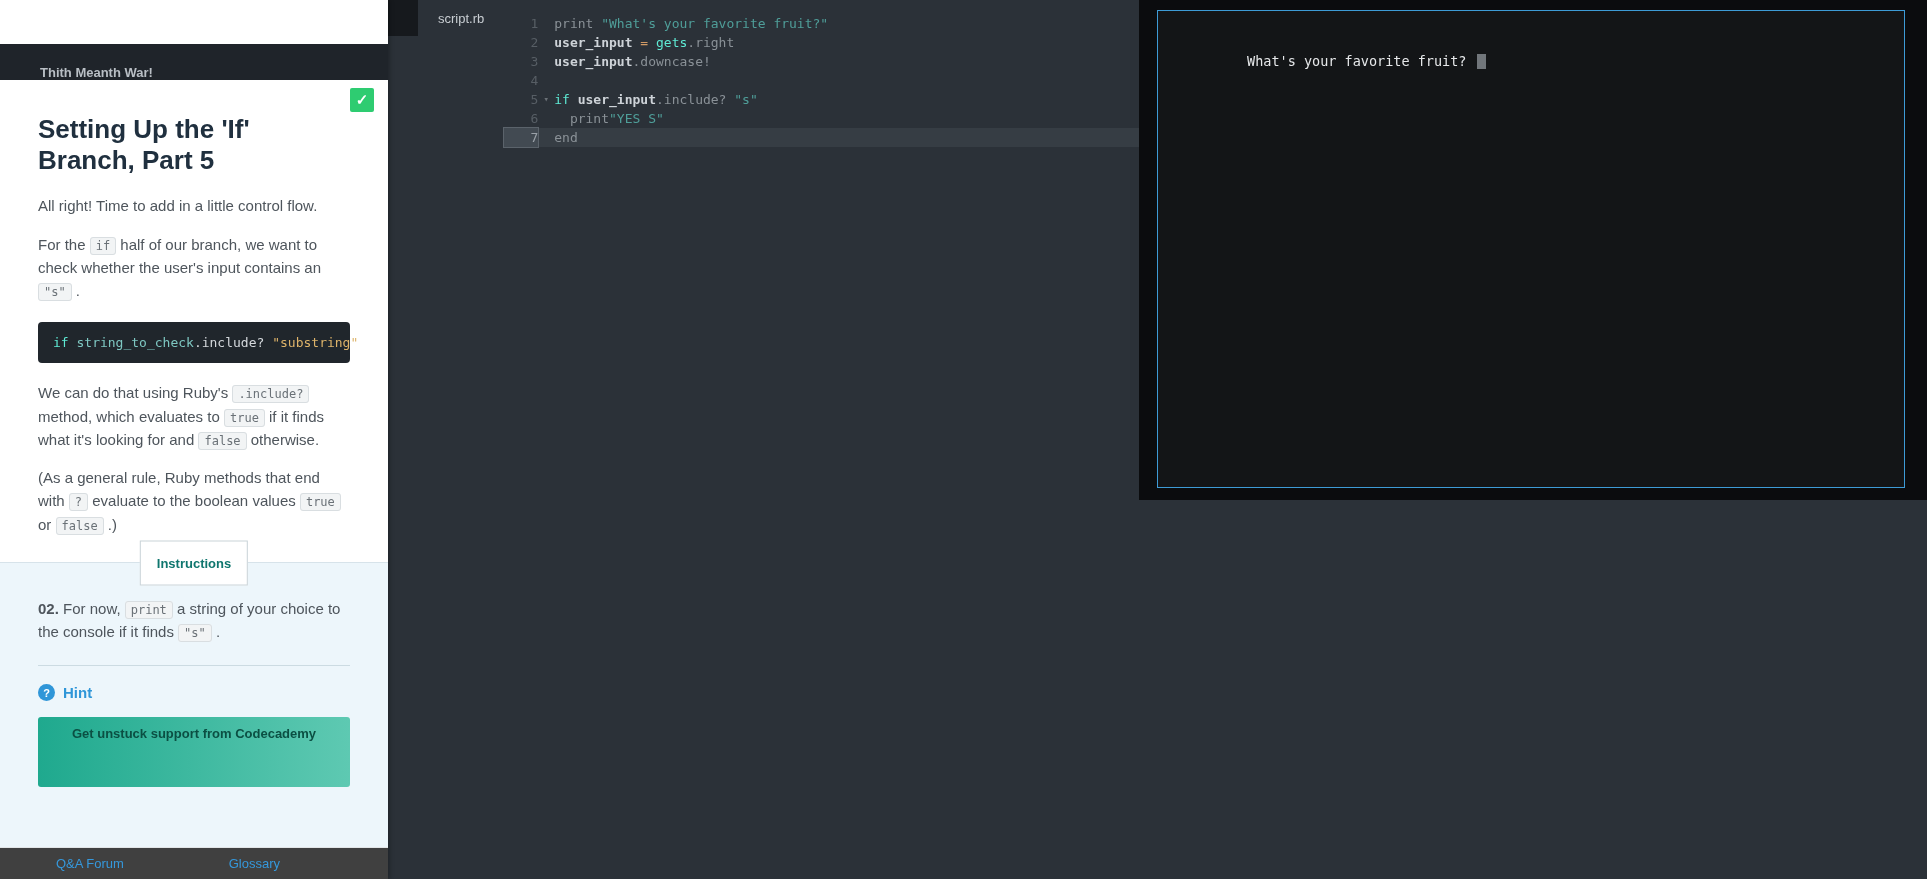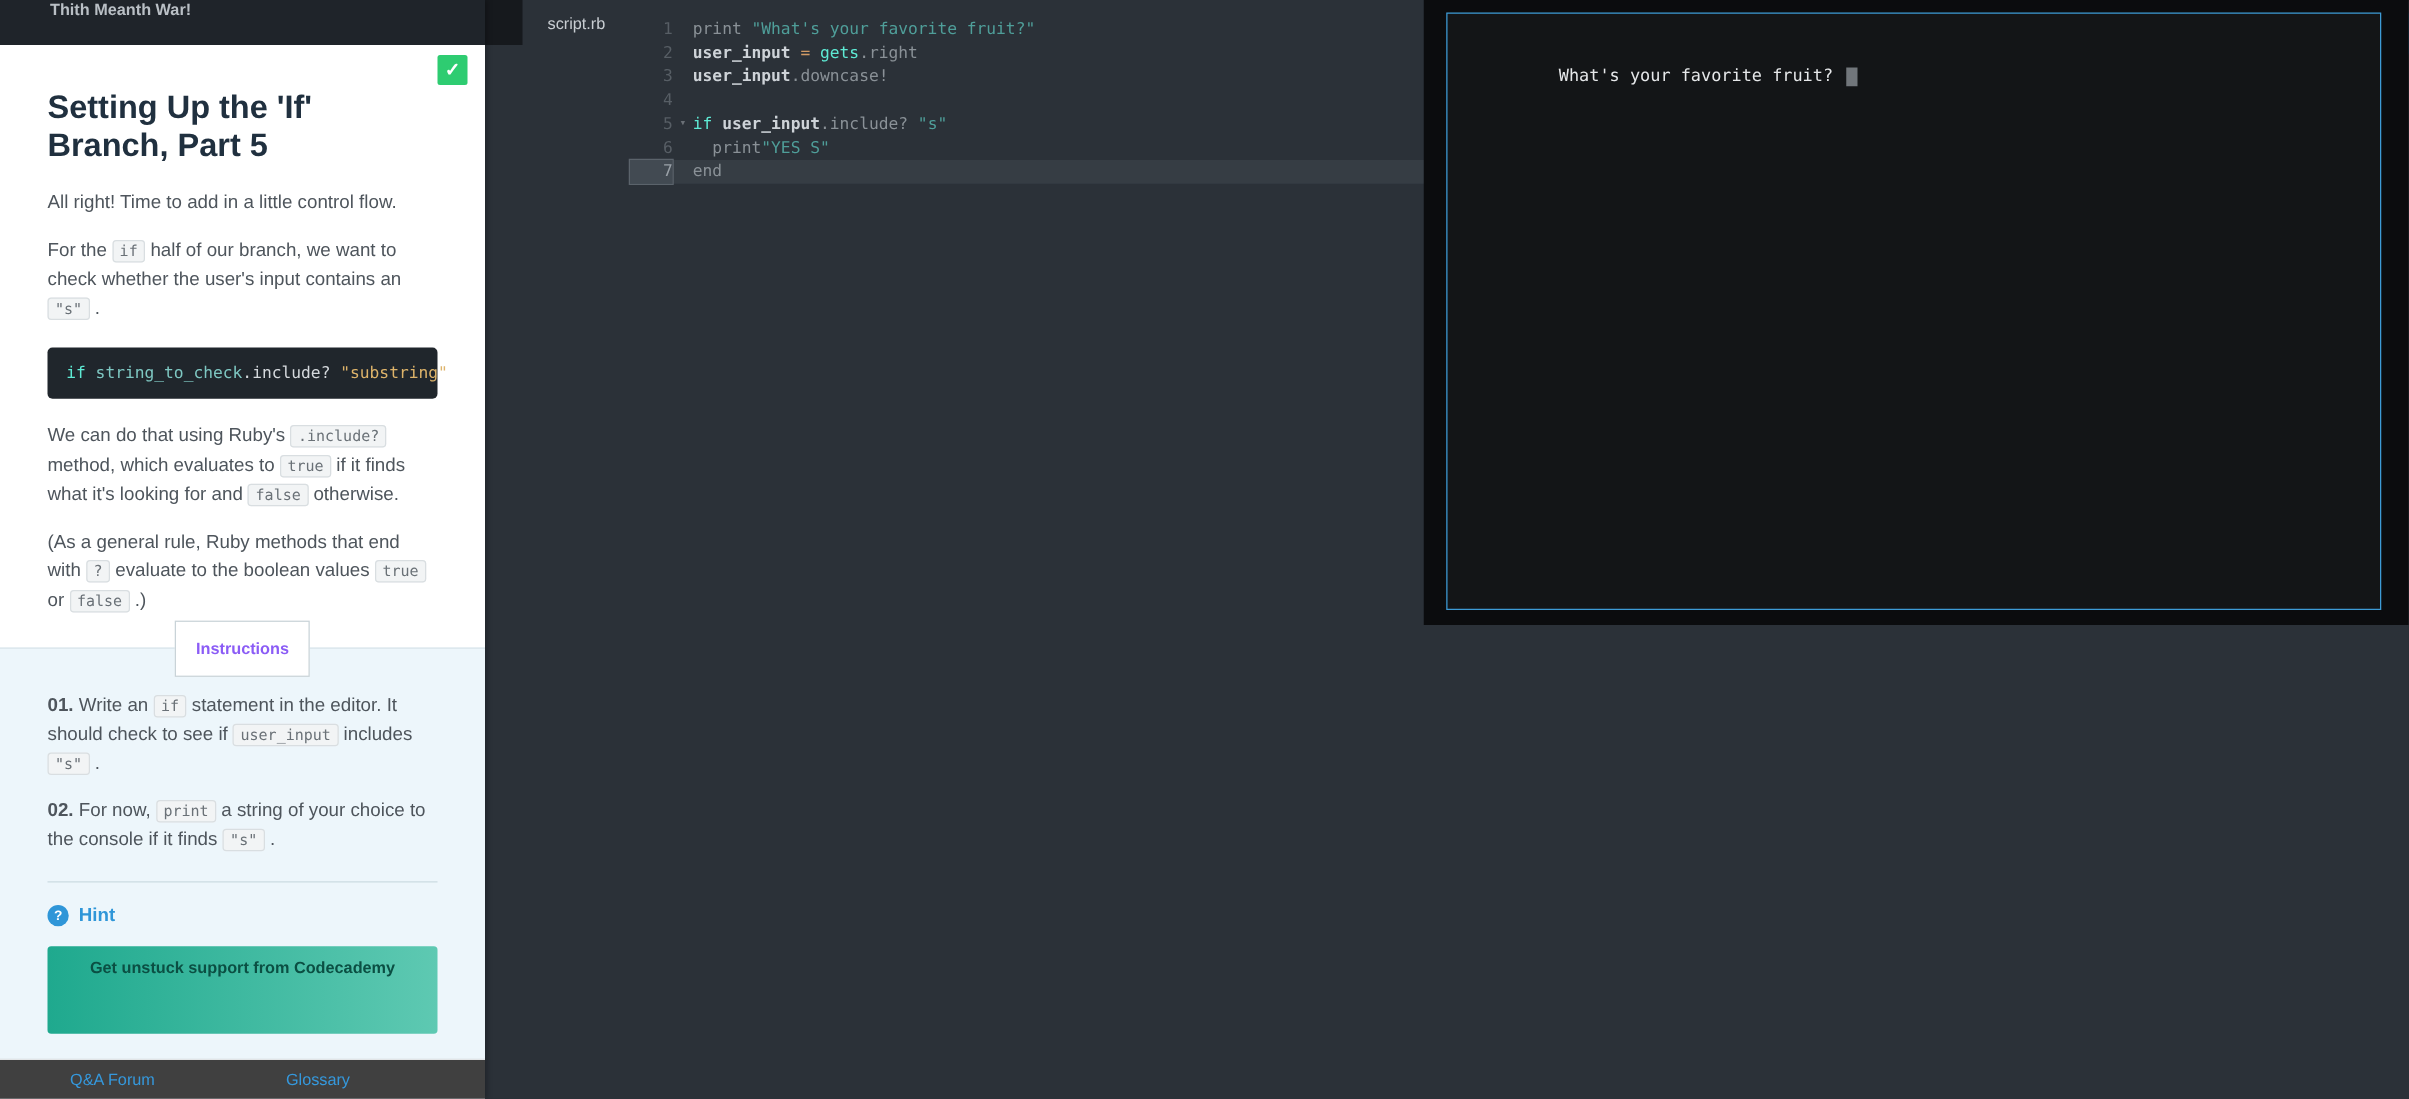--- a/index.html
+++ b/index.html
@@ -14,21 +14,21 @@
   
   .left-panel {
     width:388px; min-width:388px; height:100%;
     background:#ffffff; display:flex; flex-direction:column;
     position:relative; z-index:5;
     box-shadow:2px 0 4px rgba(0,0,0,.25);
   }
   .lp-header {
     height:36px; background:#1f242a; color:#b9bfc5;
     font-size:13px; font-weight:600;
-    display:flex; align-items:flex-start; padding-left:40px; flex:none;
+    display:flex; align-items:flex-end; padding-left:40px; flex:none;margin-top:44px;
   }
   .lp-content { flex:1; overflow:hidden; position:relative; }
   .check-badge {
     position:absolute; top:8px; right:14px; width:24px; height:24px;
     background:#2ecc71; color:#fff; font-size:15px; font-weight:bold;
     display:flex; align-items:center; justify-content:center; border-radius:2px;
   }
   .lp-scroll { padding:34px 38px 0 38px; }
   .lesson-title {
     margin:0 0 18px; font-size:26px; line-height:1.2;
@@ -59,21 +59,21 @@
   .tk-meth { color:#8a9197; }
 
   .instructions {
     background:#edf6fb; border-top:1px solid #d7e3ea;
     margin-top:26px; padding:34px 38px 24px; position:relative;
     min-height:400px;
   }
   .instructions-label {
     position:absolute; top:0; left:50%; transform:translate(-50%,-50%);
     background:#ffffff; border:1px solid #c9d3d8; padding:14px 16px;
-    font-size:13px; font-weight:bold; color:#8b5cf6;
+    font-size:13px; font-weight:bold; color:#0f766e;
   }
   .instructions p.body { margin-bottom:14px; }
   .hr2 { border:none; border-top:1px solid #ccdbe2; margin:22px 0 18px; }
   .hint-row { display:flex; align-items:center; gap:8px; }
   .hint-icon {
     width:17px; height:17px; border-radius:50%; background:#2f96d8;
     color:#fff; font-size:11px; font-weight:bold; flex:none;
     display:flex; align-items:center; justify-content:center;
   }
   .hint-label { color:#2f96d8; font-weight:bold; font-size:15px; }
@@ -160,21 +160,20 @@
 
         <div class="codeblock"><span class="tk-kw">if </span><span class="tk-ident">string_to_check</span><span class="tk-methw">.include?</span><span class="tk-sp"> </span><span class="tk-str2">"substring"</span></div>
 
         <p class="body">We can do that using Ruby's <code class="chip">.include?</code> method, which evaluates to <code class="chip">true</code> if it finds what it's looking for and <code class="chip">false</code> otherwise.</p>
         <p class="body">(As a general rule, Ruby methods that end with <code class="chip">?</code> evaluate to the boolean values <code class="chip">true</code> or <code class="chip">false</code> .)</p>
       </div>
 
       <div class="instructions">
         <div class="instructions-label">Instructions</div>
 
-        <p class="body"><strong>01.</strong> Write an <code class="chip">if</code> statement in the editor. It should check to see if <code class="chip">user_input</code> includes <code class="chip">"s"</code> .</p>
         <p class="body"><strong>02.</strong> For now, <code class="chip">print</code> a string of your choice to the console if it finds <code class="chip">"s"</code> .</p>
 
         <hr class="hr2">
 
         <div class="hint-row">
           <span class="hint-icon">?</span>
           <span class="hint-label">Hint</span>
         </div>
 
         <div class="promo">

